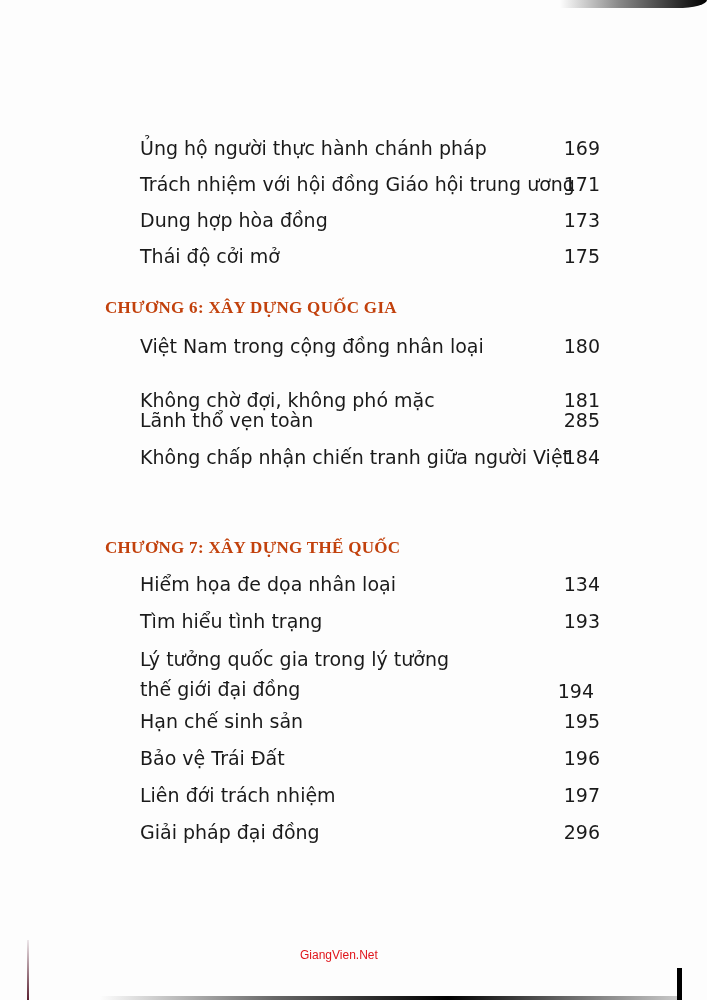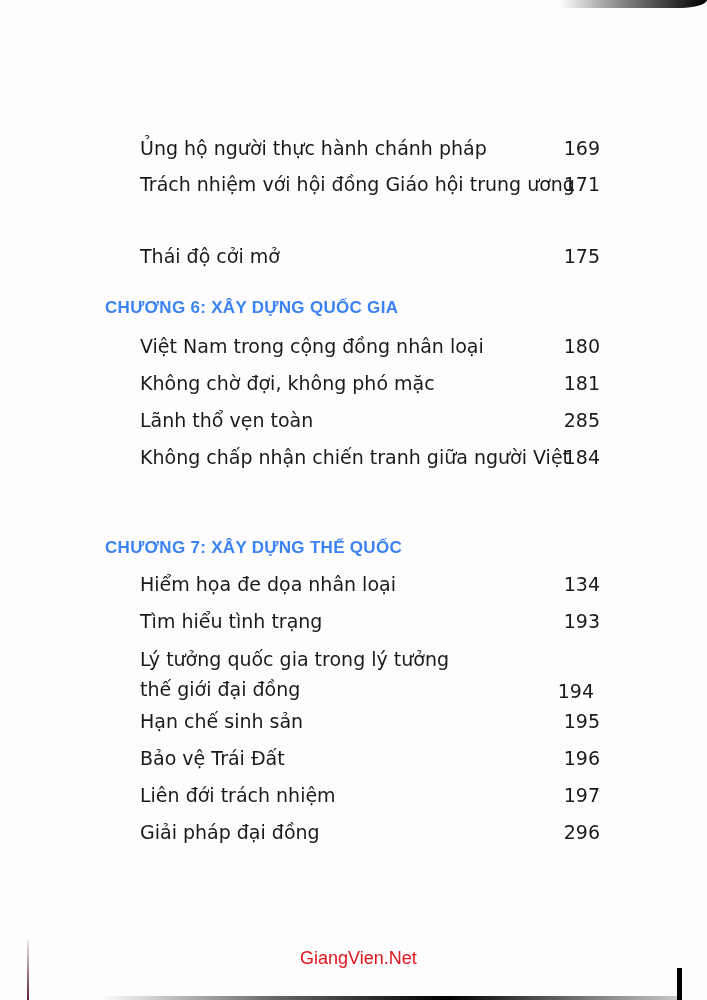--- a/index.html
+++ b/index.html
@@ -83,64 +83,68 @@
       white-space: normal;
       width: 340px;
     }
     .toc-entry.two-line .page-num {
       top: 32px;
       right: 6px;
     }
     .chapter-heading {
       position: absolute;
       left: 105px;
-      font-family: Liberation Sans, sans-serif;
+      font-family: Liberation Serif, serif;
       font-weight: bold;
       font-size: 17px;
       letter-spacing: 0.3px;
-      color: #3b82f6;
+      color: #c2410c;
       white-space: nowrap;
     }
     .watermark {
       position: absolute;
       left: 300px;
       top: 948px;
       font-family: "Liberation Sans", sans-serif;
-      font-size: 18px;
+      font-size: 12px;
       color: #e0151b;
     }
   </style>
 </head>
 <body>
 
 <div class="page">
   <div class="top-shadow"></div>
   <div class="left-edge"></div>
   <div class="bottom-shadow"></div>
   <div class="right-corner"></div>
 
   <div class="toc-entry" style="top:130px;">
     <span class="title">Ủng hộ người thực hành chánh pháp</span>
     <span class="page-num">169</span>
   </div>
   <div class="toc-entry" style="top:166px;">
     <span class="title">Trách nhiệm với hội đồng Giáo hội trung ương</span>
     <span class="page-num">171</span>
   </div>
+  <div class="toc-entry" style="top:202px;">
+    <span class="title">Dung hợp hòa đồng</span>
+    <span class="page-num">173</span>
+  </div>
   <div class="toc-entry" style="top:238px;">
     <span class="title">Thái độ cởi mở</span>
     <span class="page-num">175</span>
   </div>
 
   <div class="chapter-heading" style="top:298px;">CHƯƠNG 6: XÂY DỰNG QUỐC GIA</div>
   <div class="toc-entry" style="top:328px;">
     <span class="title">Việt Nam trong cộng đồng nhân loại</span>
     <span class="page-num">180</span>
   </div>
-  <div class="toc-entry" style="top:365px;">
+  <div class="toc-entry" style="top:382px;">
     <span class="title">Không chờ đợi, không phó mặc</span>
     <span class="page-num">181</span>
   </div>
   <div class="toc-entry" style="top:402px;">
     <span class="title">Lãnh thổ vẹn toàn</span>
     <span class="page-num">285</span>
   </div>
   <div class="toc-entry" style="top:439px;">
     <span class="title">Không chấp nhận chiến tranh giữa người Việt</span>
     <span class="page-num">184</span>

